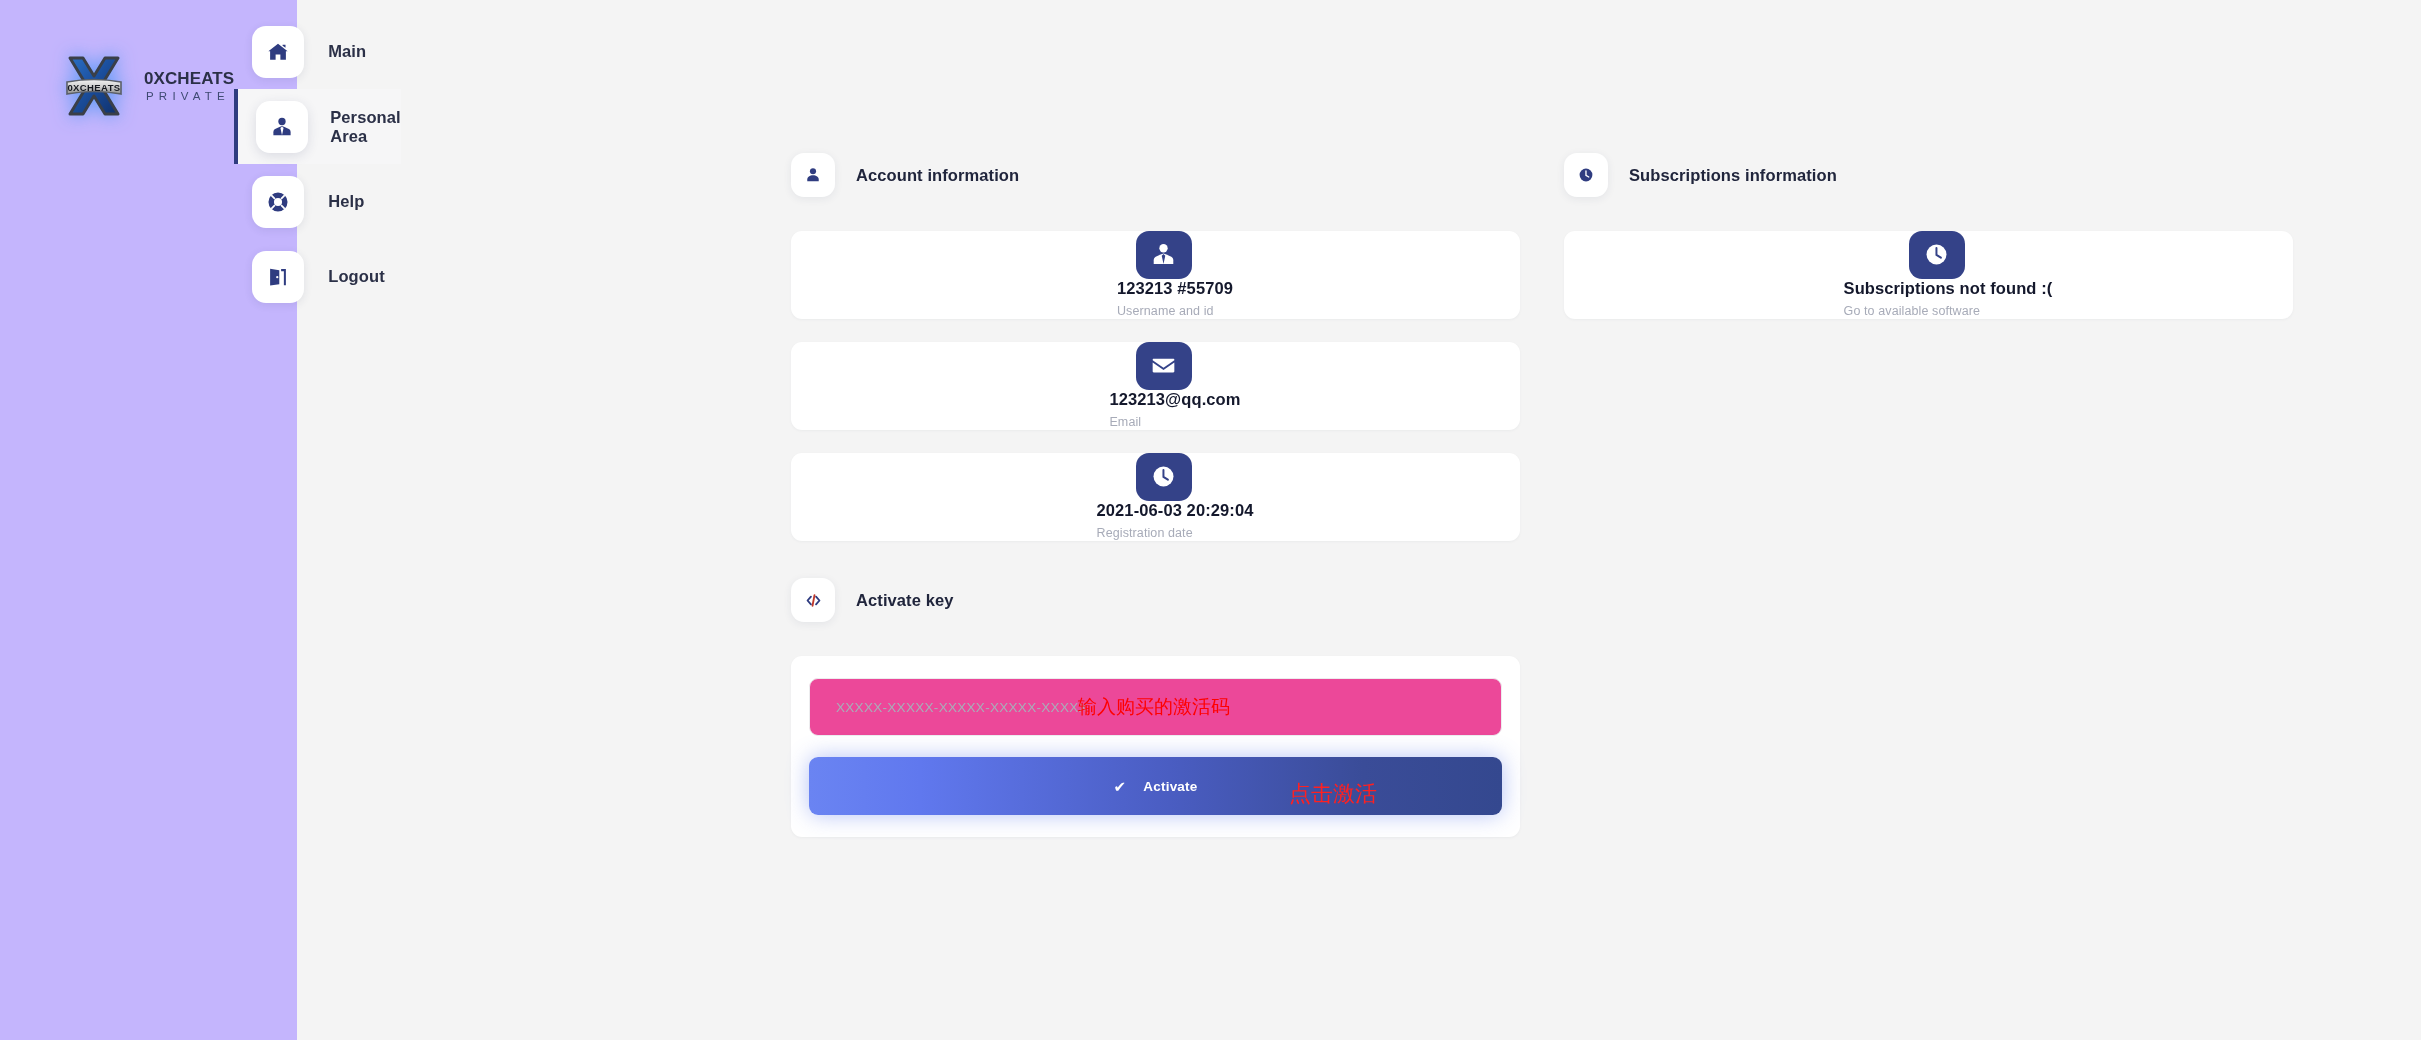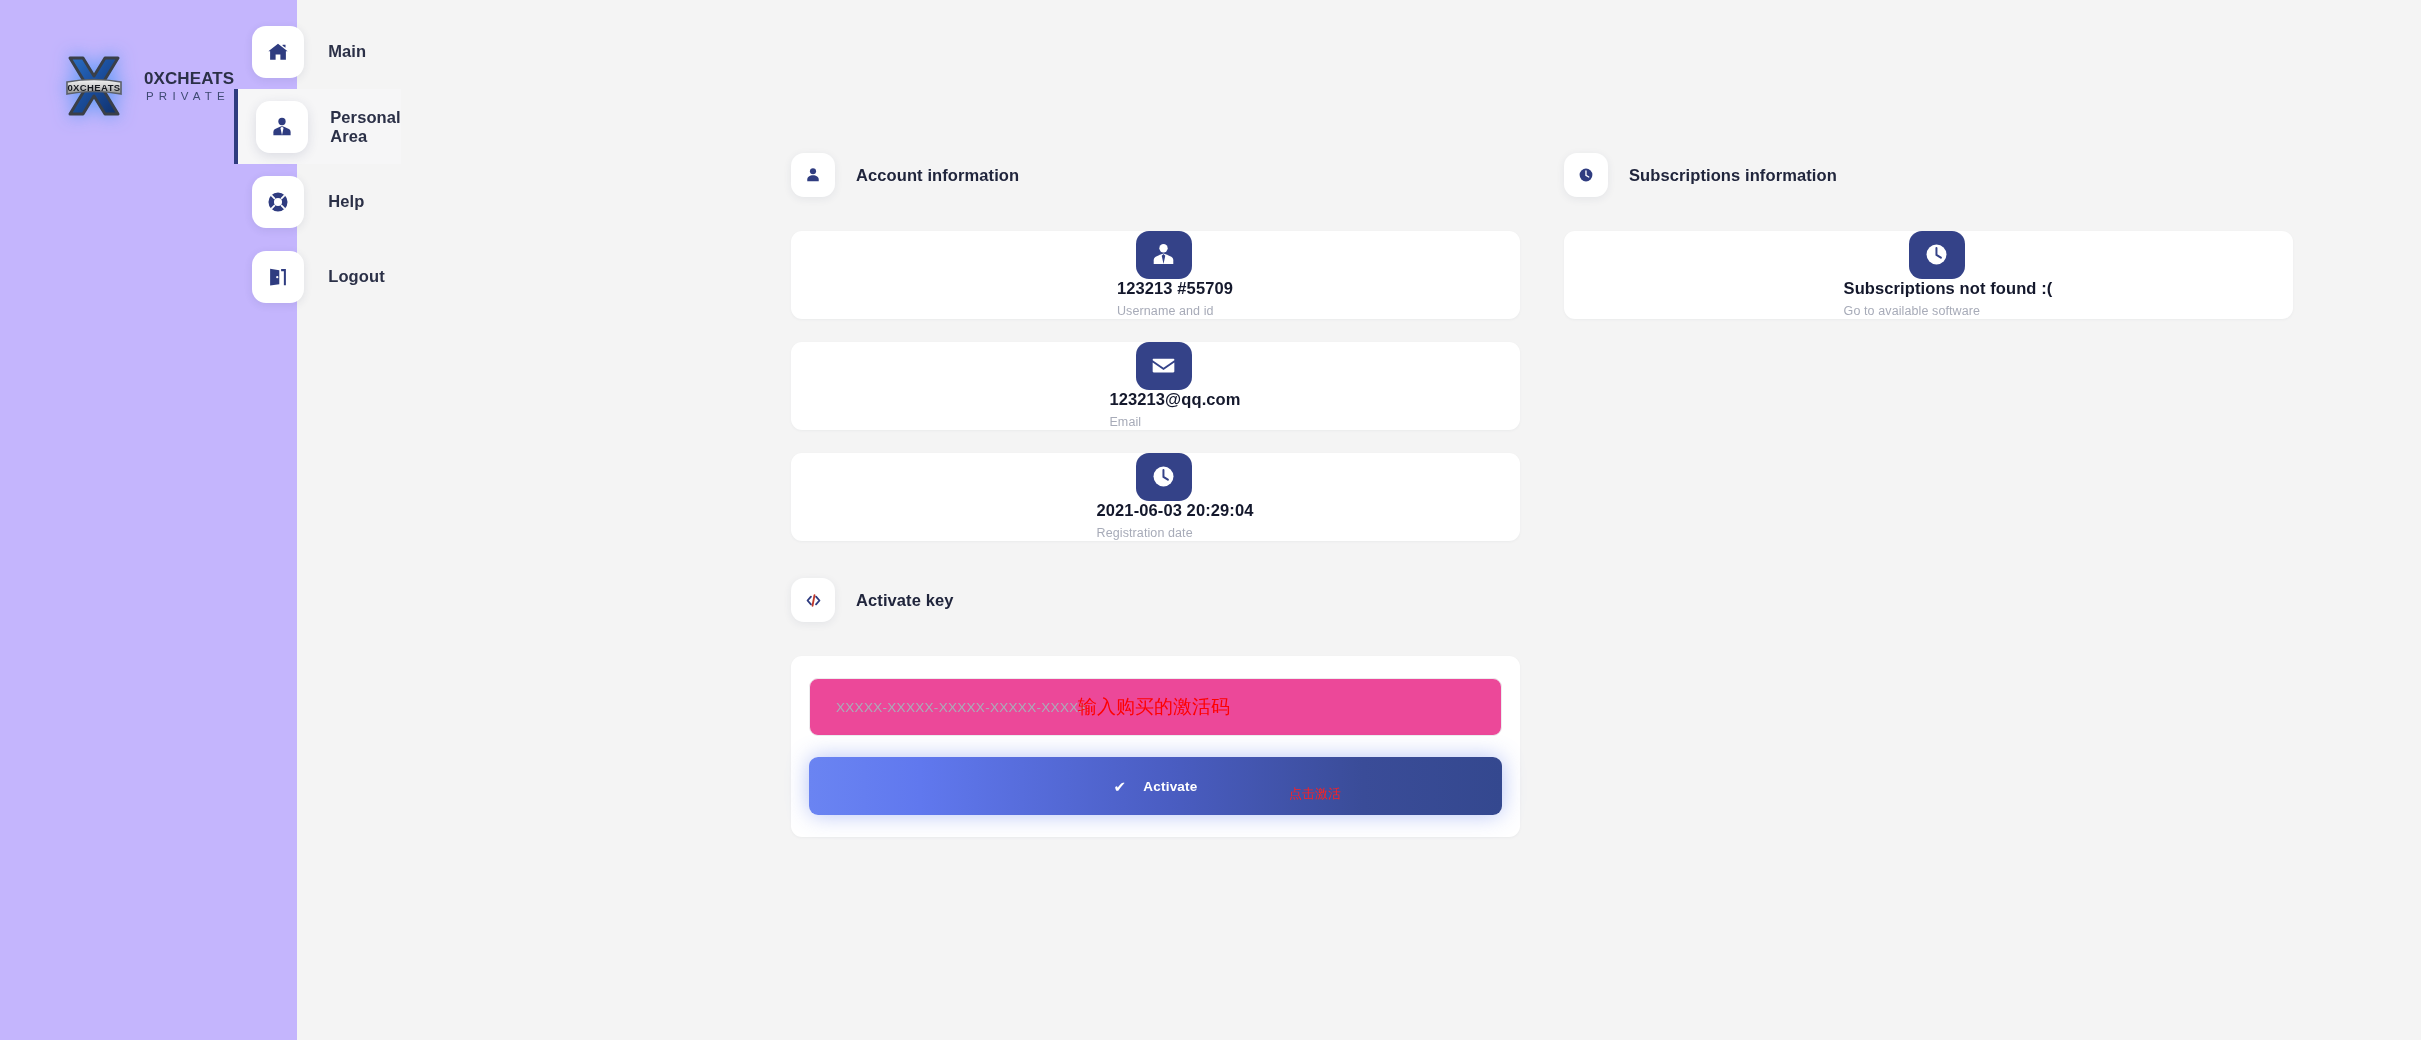--- a/index.html
+++ b/index.html
@@ -305,21 +305,21 @@
     display: inline-block;
   }
 
   .annot-button {
     position: absolute;
     left: 480px;
     top: 50%;
     transform: translateY(-50%);
     margin-top: 8px;
     color: #ff2020;
-    font-size: 13px;
+    font-size: 22px;
     font-weight: 400;
     font-family: Liberation Sans, sans-serif;
     white-space: nowrap;
     pointer-events: none;
   }
 </style>
 </head>
 <body>
 
 <div class="app">

